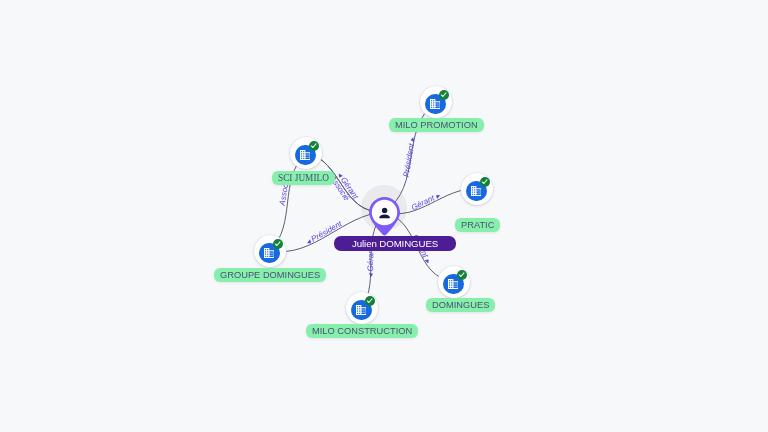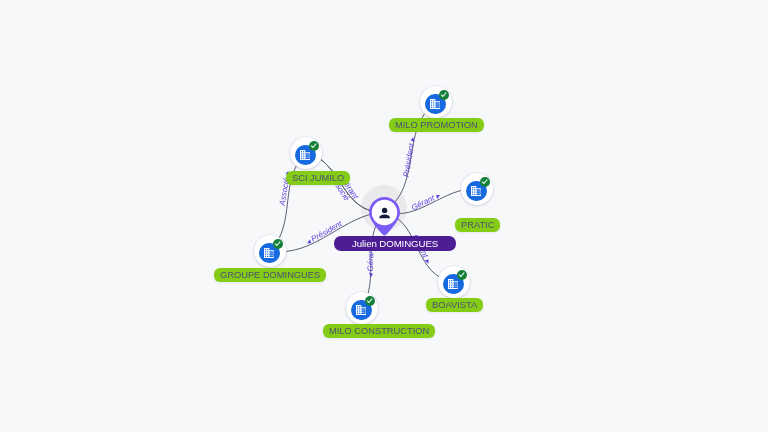--- a/index.html
+++ b/index.html
@@ -9,21 +9,21 @@
   #stage{position:relative;width:768px;height:432px;background:#f7f8fa;}
   svg#edges{position:absolute;left:0;top:0;width:768px;height:432px;}
   .node{position:absolute;}
   .co-circle{position:absolute;width:32px;height:32px;border-radius:50%;
     background:#fff;box-shadow:0 1px 3px rgba(30,35,80,.16), 0 0 0 .5px rgba(224,228,238,.85);}
   .co-inner{position:absolute;left:5.4px;top:8.1px;width:20.4px;height:20.4px;border-radius:50%;
     background:#1769e0;display:flex;align-items:center;justify-content:center;}
   .co-inner svg{margin-right:1px;}
   .co-badge{position:absolute;left:18.9px;top:3.8px;width:10.4px;height:10.4px;border-radius:50%;
     background:#15803a;display:flex;align-items:center;justify-content:center;}
-  .co-label{position:absolute;background:#84cc16;border-radius:6px;padding:2px 6px;
+  .co-label{position:absolute;background:#86efac;border-radius:6px;padding:2px 6px;
     color:#4b5073;font-size:9.3px;line-height:10px;white-space:nowrap;letter-spacing:0;
     box-shadow:0 1px 2.5px rgba(30,35,80,.09);}
   .person-halo{position:absolute;width:46px;height:46px;border-radius:50%;background:#eaeaed;}
   .person-pin{position:absolute;}
   .person-label{position:absolute;background:#4c1d95;border-radius:7px;padding:3px 18px;
     color:#fff;font-size:9.7px;line-height:9px;white-space:nowrap;letter-spacing:-0.1px;}
   text.elabel{font-family:"Liberation Sans",sans-serif;font-size:8px;fill:#5b3fe0;
     font-style:italic;}
 </style>
 </head>
@@ -91,21 +91,21 @@
           <path d="M12 7V3H2v18h20V7H12zM6 19H4v-2h2v2zm0-4H4v-2h2v2zm0-4H4V9h2v2zm0-4H4V5h2v2zm4 12H8v-2h2v2zm0-4H8v-2h2v2zm0-4H8V9h2v2zm0-4H8V5h2v2zm10 12h-8v-2h2v-2h-2v-2h2v-2h-2V9h8v10zm-2-8h-2v2h2v-2zm0 4h-2v2h2v-2z"></path>
         </svg>
       </div>
       <div class="co-badge">
         <svg width="9.2" height="9.2" viewBox="0 0 24 24" fill="none" stroke="#e8f6ec" stroke-width="2.9" stroke-linecap="round" stroke-linejoin="round">
           <path d="M6.2 13 L10.2 17 L18.2 7.6"></path>
         </svg>
       </div>
     </div>
       </div>
-      <div class="co-label" style="left: 286px; top: 171px;">SCI JUMILO</div>
+      <div class="co-label" style="left: 272px; top: 171px; font-family: Liberation Serif, serif;">SCI JUMILO</div>
       <div class="node" style="left: 461px; top: 173px;">
     <div class="co-circle">
       <div class="co-inner">
         <svg width="10.7" height="10" viewBox="2 3 20 18" fill="#fff" preserveAspectRatio="none">
           <path d="M12 7V3H2v18h20V7H12zM6 19H4v-2h2v2zm0-4H4v-2h2v2zm0-4H4V9h2v2zm0-4H4V5h2v2zm4 12H8v-2h2v2zm0-4H8v-2h2v2zm0-4H8V9h2v2zm0-4H8V5h2v2zm10 12h-8v-2h2v-2h-2v-2h2v-2h-2V9h8v10zm-2-8h-2v2h2v-2zm0 4h-2v2h2v-2z"></path>
         </svg>
       </div>
       <div class="co-badge">
         <svg width="9.2" height="9.2" viewBox="0 0 24 24" fill="none" stroke="#e8f6ec" stroke-width="2.9" stroke-linecap="round" stroke-linejoin="round">
           <path d="M6.2 13 L10.2 17 L18.2 7.6"></path>
@@ -136,36 +136,36 @@
           <path d="M12 7V3H2v18h20V7H12zM6 19H4v-2h2v2zm0-4H4v-2h2v2zm0-4H4V9h2v2zm0-4H4V5h2v2zm4 12H8v-2h2v2zm0-4H8v-2h2v2zm0-4H8V9h2v2zm0-4H8V5h2v2zm10 12h-8v-2h2v-2h-2v-2h2v-2h-2V9h8v10zm-2-8h-2v2h2v-2zm0 4h-2v2h2v-2z"></path>
         </svg>
       </div>
       <div class="co-badge">
         <svg width="9.2" height="9.2" viewBox="0 0 24 24" fill="none" stroke="#e8f6ec" stroke-width="2.9" stroke-linecap="round" stroke-linejoin="round">
           <path d="M6.2 13 L10.2 17 L18.2 7.6"></path>
         </svg>
       </div>
     </div>
       </div>
-      <div class="co-label" style="left: 426px; top: 298px;">BOAVISTA</div>
+      <div class="co-label" style="left: 426px; top: 298px;">DOMINGUES</div>
       <div class="node" style="left: 346px; top: 292px;">
     <div class="co-circle">
       <div class="co-inner">
         <svg width="10.7" height="10" viewBox="2 3 20 18" fill="#fff" preserveAspectRatio="none">
           <path d="M12 7V3H2v18h20V7H12zM6 19H4v-2h2v2zm0-4H4v-2h2v2zm0-4H4V9h2v2zm0-4H4V5h2v2zm4 12H8v-2h2v2zm0-4H8v-2h2v2zm0-4H8V9h2v2zm0-4H8V5h2v2zm10 12h-8v-2h2v-2h-2v-2h2v-2h-2V9h8v10zm-2-8h-2v2h2v-2zm0 4h-2v2h2v-2z"></path>
         </svg>
       </div>
       <div class="co-badge">
         <svg width="9.2" height="9.2" viewBox="0 0 24 24" fill="none" stroke="#e8f6ec" stroke-width="2.9" stroke-linecap="round" stroke-linejoin="round">
           <path d="M6.2 13 L10.2 17 L18.2 7.6"></path>
         </svg>
       </div>
     </div>
       </div>
-      <div class="co-label" style="left: 306px; top: 324px; margin-left: 17px;">MILO CONSTRUCTION</div>
+      <div class="co-label" style="left: 306px; top: 324px;">MILO CONSTRUCTION</div>
       <div class="person-pin" style="left: 368.5px; top: 196.5px;"><svg width="31" height="39" viewBox="0 0 31 39">
   <path d="M15.5 0 C6.94 0 0 6.94 0 15.5 C0 21.9 6.2 29.2 11.6 35.3 C13.6 37.6 14.6 38.6 15.5 38.6 C16.4 38.6 17.4 37.6 19.4 35.3 C24.8 29.2 31 21.9 31 15.5 C31 6.94 24.06 0 15.5 0 Z" fill="#7c5cf5"></path>
   <circle cx="15.5" cy="15.5" r="12.7" fill="#fdfdff"></circle>
   <circle cx="15.6" cy="13.4" r="2.7" fill="#111a36"></circle>
   <path d="M15.6 17.5 C12.3 17.5 10.3 19.3 10.3 20.6 L10.3 20.8 C10.3 21 10.5 21.2 10.8 21.2 L20.4 21.2 C20.7 21.2 20.9 21 20.9 20.8 L20.9 20.6 C20.9 19.3 18.9 17.5 15.6 17.5 Z" fill="#111a36"></path>
 </svg></div>
       <div class="person-label" style="left: 334px; top: 236px;">Julien DOMINGUES</div>
     </div>
 </div>
 

